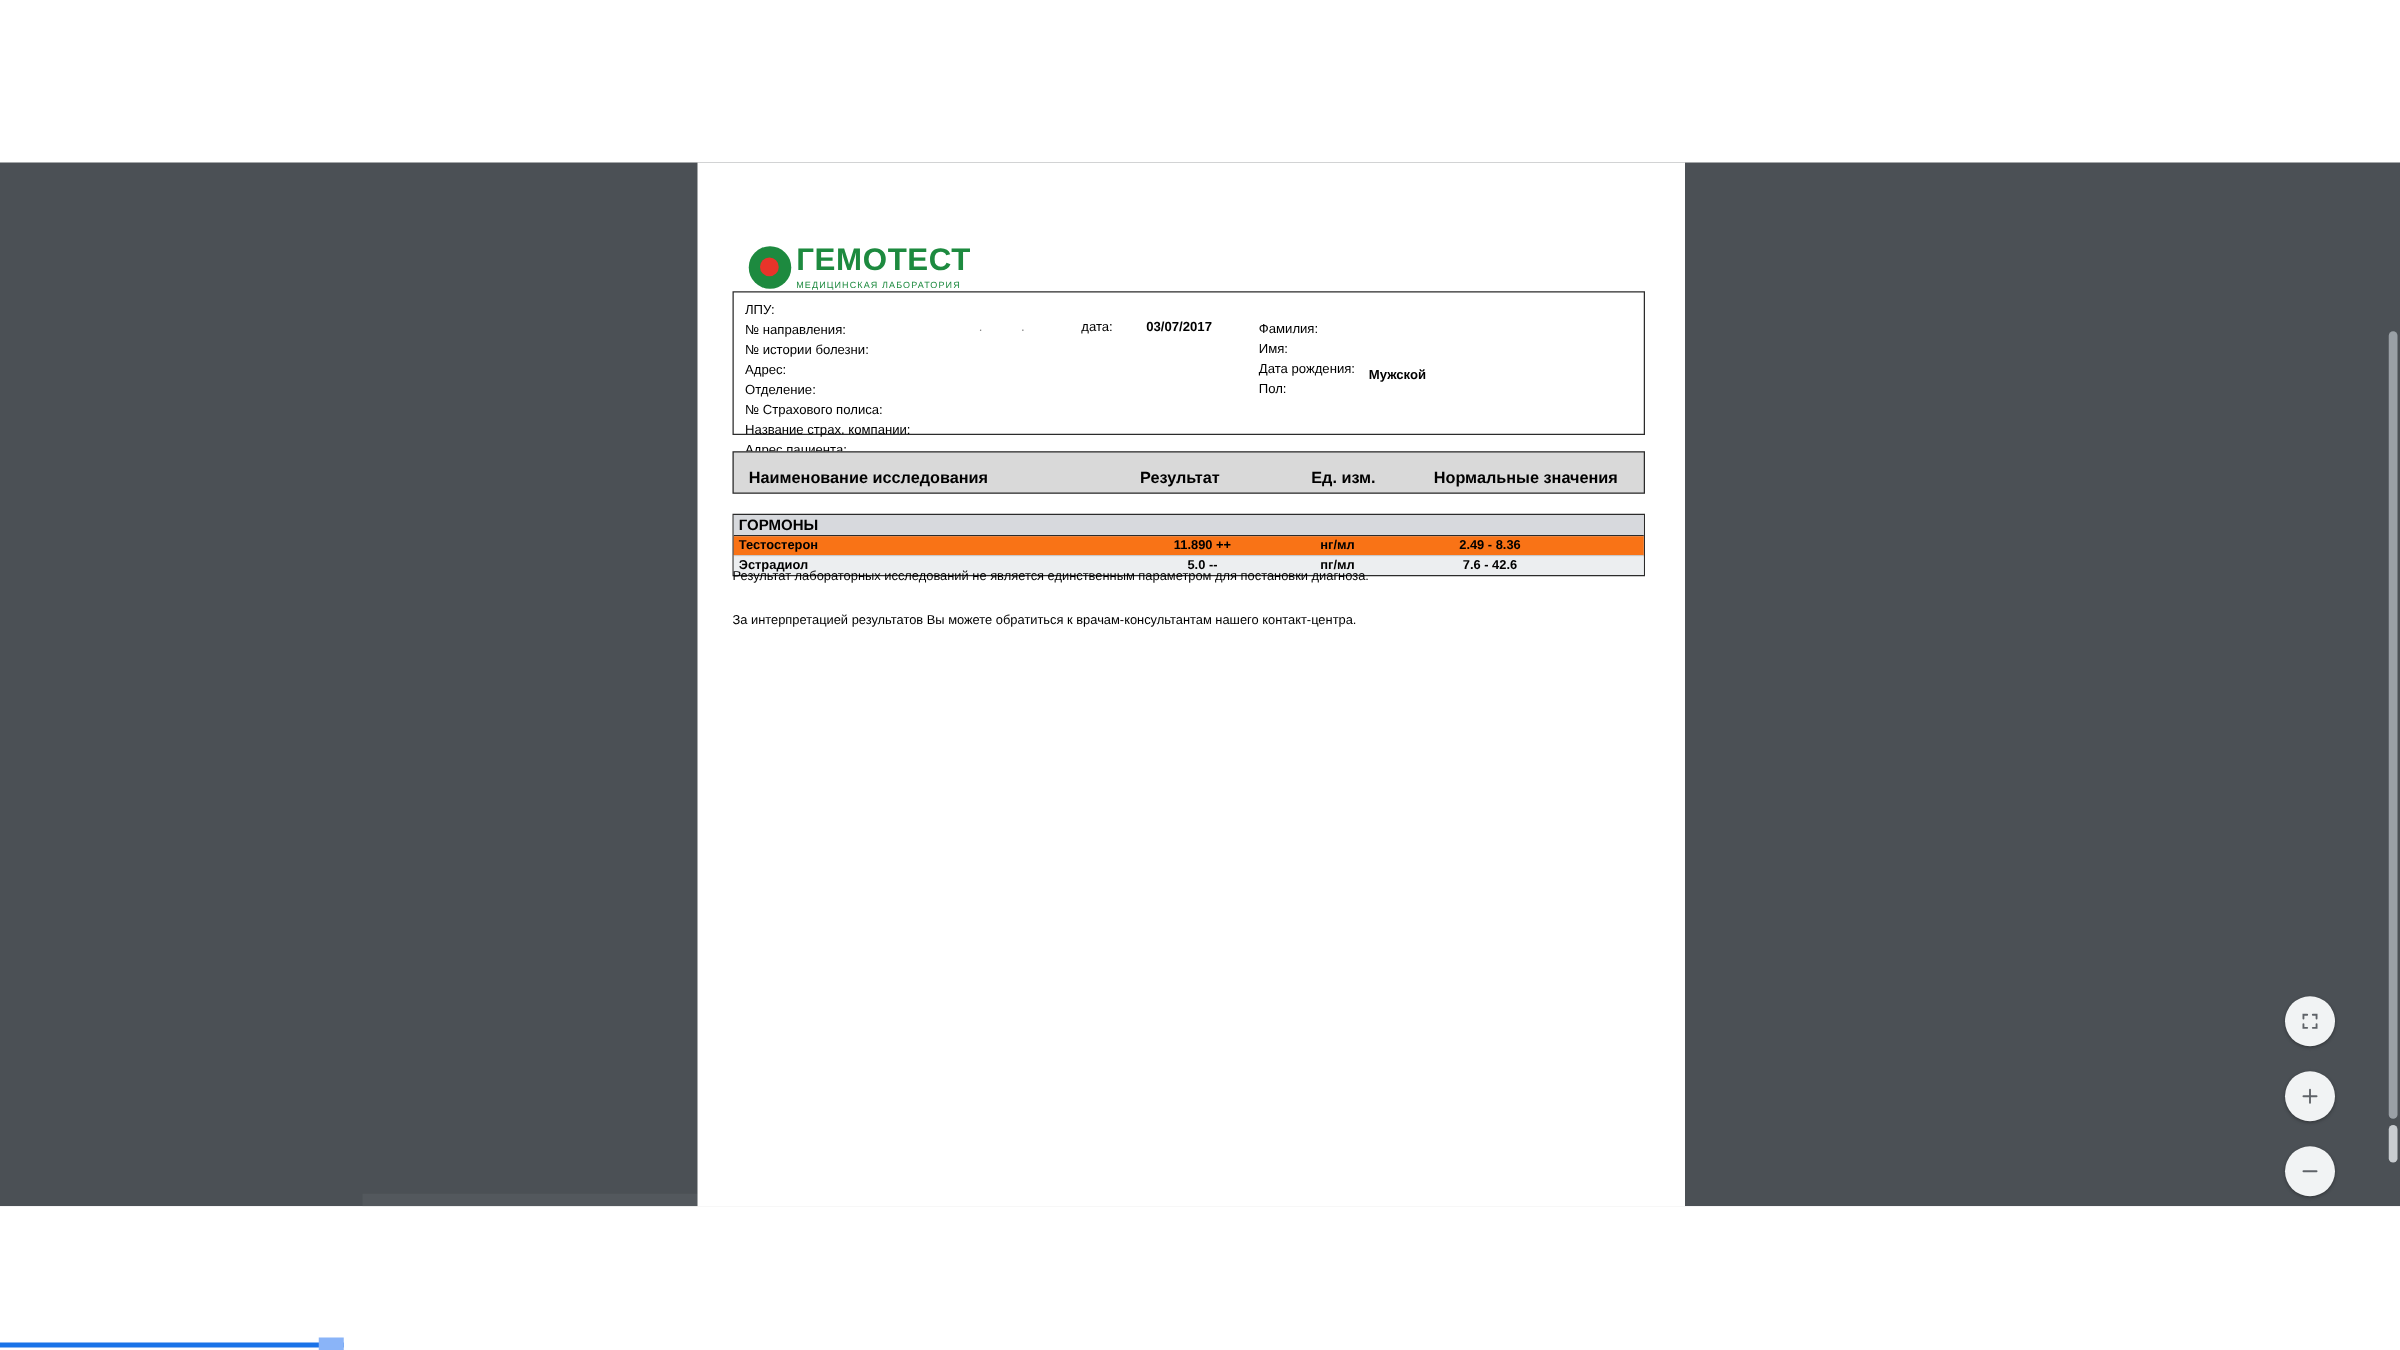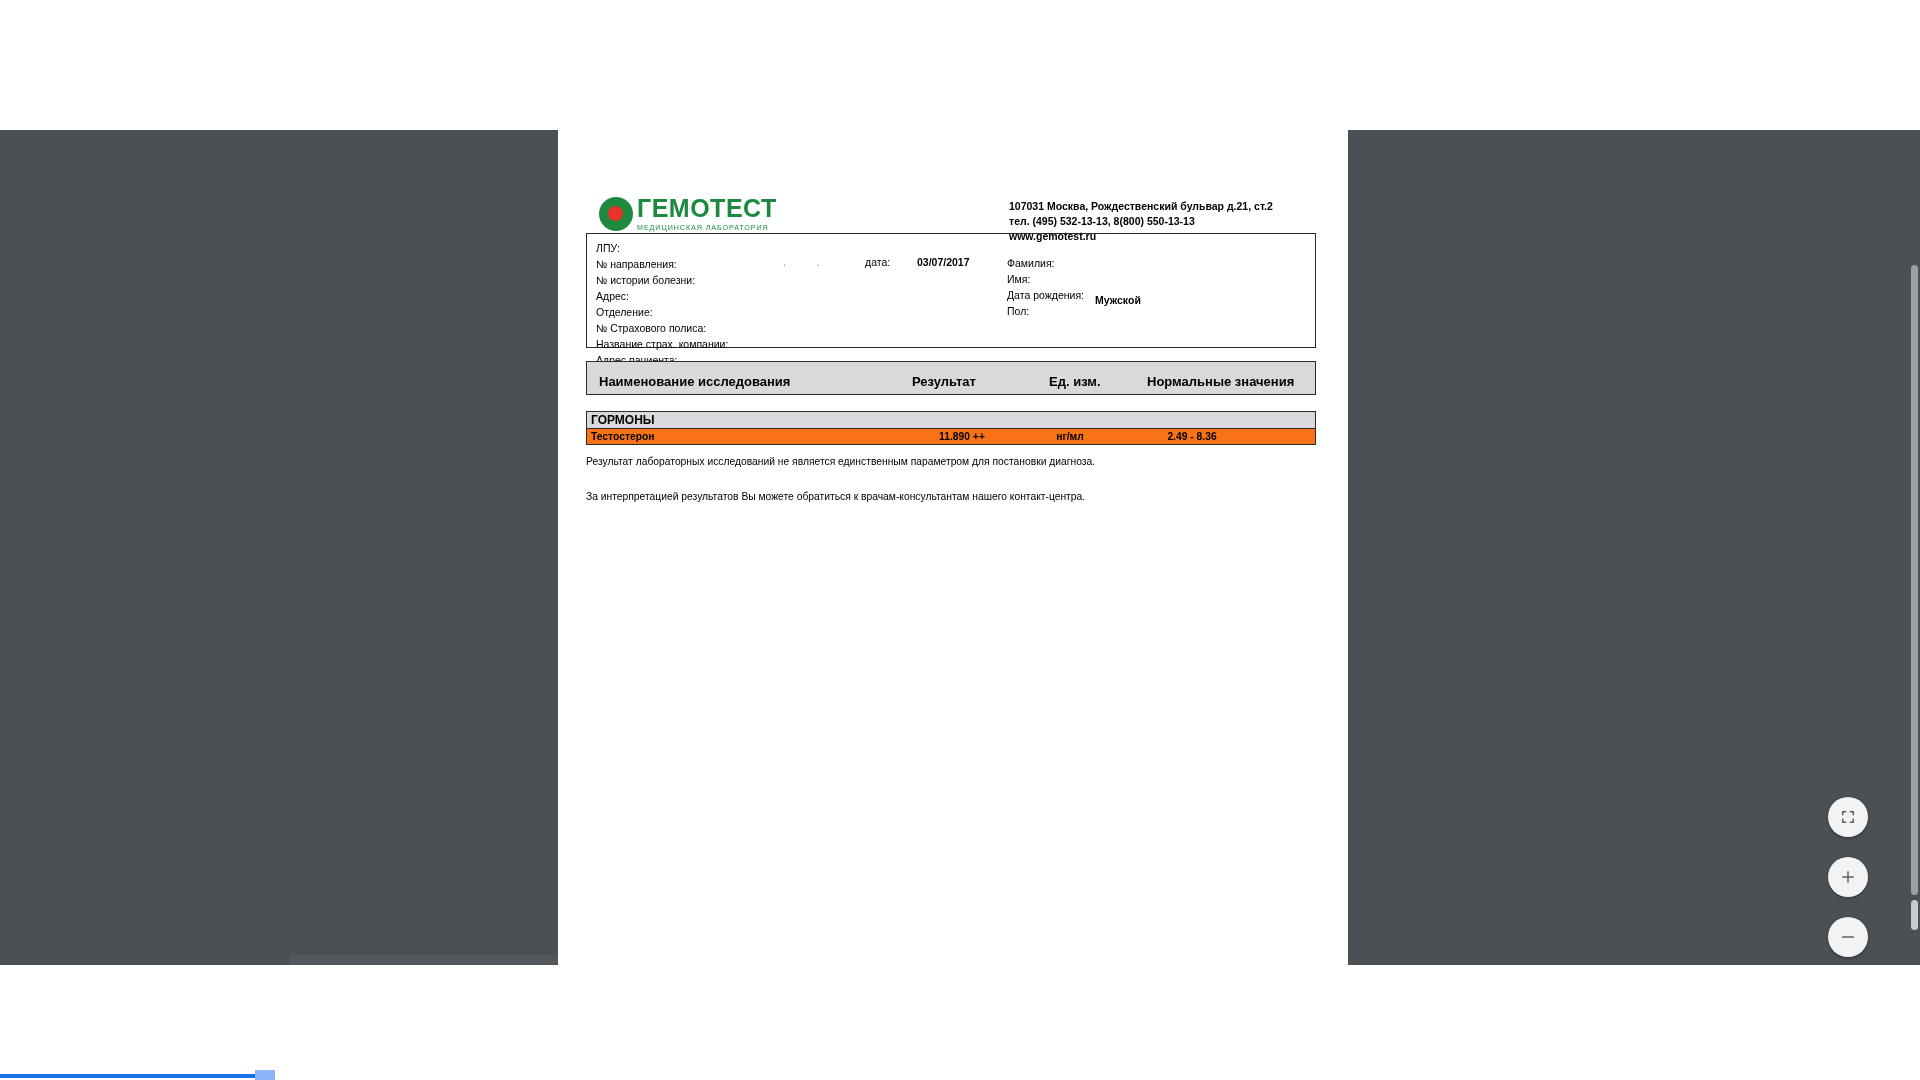--- a/index.html
+++ b/index.html
@@ -336,25 +336,20 @@
     <div class="doc">
 
       <div class="doc-header">
         <div class="logo">
           <div class="logo-mark"></div>
           <div class="logo-text">
             <div class="logo-title">ГЕМОТЕСТ</div>
             <div class="logo-sub">МЕДИЦИНСКАЯ ЛАБОРАТОРИЯ</div>
           </div>
         </div>
-        <div class="contact-block">
-          <div>107031 Москва, Рождественский бульвар д.21, ст.2</div>
-          <div>тел. (495) 532-13-13, 8(800) 550-13-13</div>
-          <div>www.gemotest.ru</div>
-        </div>
       </div>
 
       <div class="info-box">
         <div class="info-left">
           <div class="field-row">ЛПУ:</div>
           <div class="field-row">№ направления:</div>
           <div class="field-row">№  истории болезни:</div>
           <div class="field-row">Адрес:</div>
           <div class="field-row">Отделение:</div>
           <div class="field-row">№ Страхового полиса:</div>
@@ -384,20 +379,26 @@
 
       <div class="res-body">
         <div class="group-row">
           <span class="g-label">ГОРМОНЫ</span>
         </div>
         <div class="result-row">
           <span class="c-name">Тестостерон</span>
           <span class="c-result">11.890 ++</span>
           <span class="c-unit">нг/мл</span>
           <span class="c-norm">2.49 - 8.36</span>
+        </div>
+        <div class="result-row alt">
+          <span class="c-name">Эстрадиол</span>
+          <span class="c-result">5.0 --</span>
+          <span class="c-unit">пг/мл</span>
+          <span class="c-norm">7.6 - 42.6</span>
         </div>
       </div>
 
       <div class="note note-1">Результат лабораторных исследований не является единственным параметром для постановки диагноза.</div>
       <div class="note note-2">За интерпретацией результатов Вы можете обратиться к врачам-консультантам нашего контакт-центра.</div>
 
     </div>
   </div>
 
   <div id="scrollbar-track">

